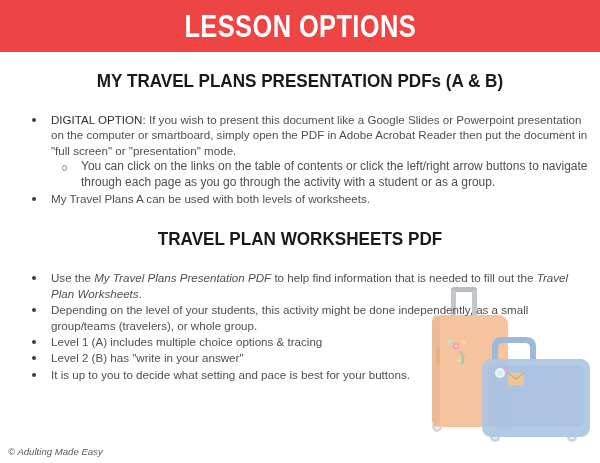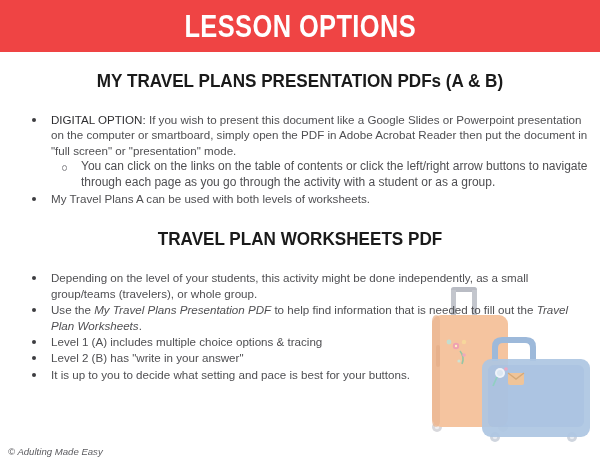--- a/index.html
+++ b/index.html
@@ -152,23 +152,23 @@
     </li>
 
 
     <li>My Travel Plans A can be used with both levels of worksheets.</li>
   </ul>
 
   <div class="section-heading" id="sec2-heading">TRAVEL PLAN WORKSHEETS PDF</div>
 
   <ul class="bullets">
 
+    <li><span>Use the </span><span class="ital">My Travel Plans Presentation PDF</span><span> to help find information that is needed to fill out the </span><span class="ital">Travel Plan Worksheets</span><span>.</span></li>
+
     <li>Depending on the level of your students, this activity might be done independently, as a small group/teams (travelers), or whole group.</li>
-
-    <li><span>Use the </span><span class="ital">My Travel Plans Presentation PDF</span><span> to help find information that is needed to fill out the </span><span class="ital">Travel Plan Worksheets</span><span>.</span></li>
     <li>Level 1 (A) includes multiple choice options &amp; tracing</li>
     <li>Level 2 (B) has "write in your answer"</li>
     <li>It is up to you to decide what setting and pace is best for your buttons.</li>
   </ul>
 
 </div>
 
 <svg class="suitcases" viewBox="0 0 200 170">
 
   <g>

